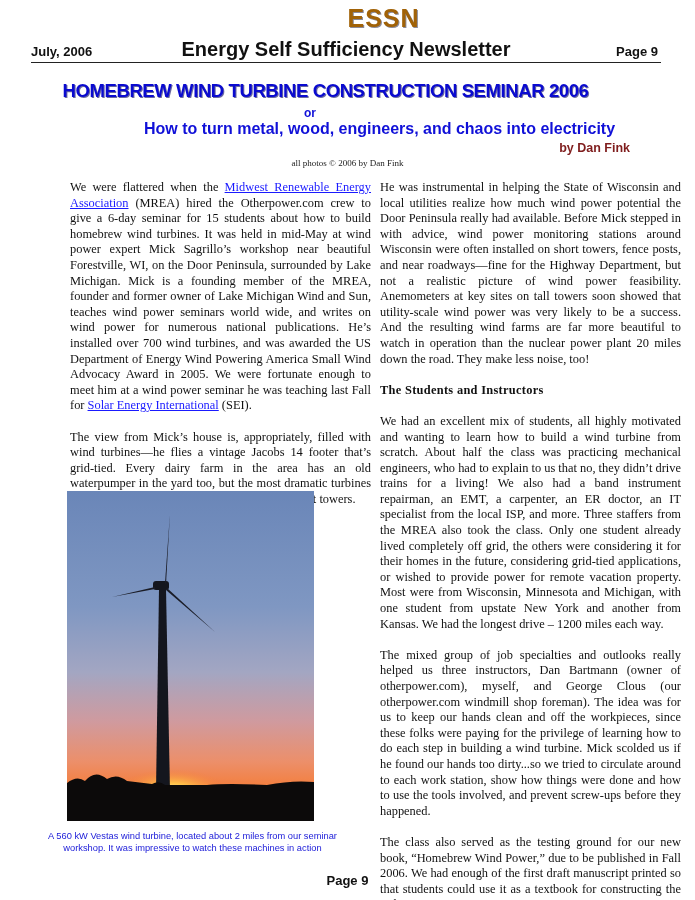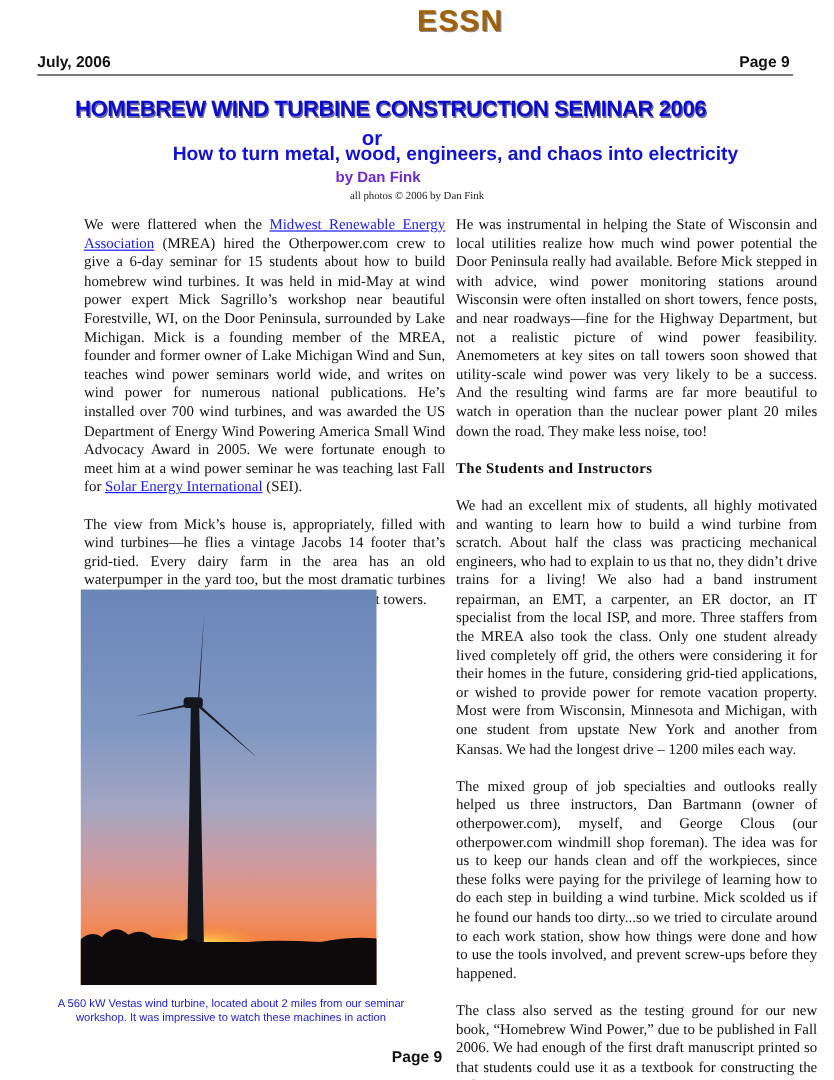--- a/index.html
+++ b/index.html
@@ -13,25 +13,25 @@
               border-bottom: 1.5px solid #222; font-family: "Liberation Sans", sans-serif; }
   .masthead .date { position: absolute; left: 0; bottom: 3px; font-size: 13px; font-weight: bold; }
   .masthead .title { position: absolute; left: 0; right: 0; bottom: 1px; text-align: center;
                      font-size: 20px; font-weight: bold; }
   .masthead .pg { position: absolute; right: 3px; bottom: 3px; font-size: 13px; font-weight: bold; }
 
   .headline { position: absolute; top: 80px; left: 0; width: 651px; text-align: center;
               font-family: "Liberation Sans", sans-serif; font-weight: bold; font-size: 18.5px;
               color: #0a0ad0; letter-spacing: -0.4px; text-shadow: 1px 1px 0 #6a6aa0; }
   .or { position: absolute; top: 106px; left: 0; width: 620px; text-align: center;
-        font-family: "Liberation Sans", sans-serif; font-weight: bold; font-size: 17px; color: #1010d8; }
+        font-family: "Liberation Sans", sans-serif; font-weight: bold; font-size: 12px; color: #1010d8; }
   .subhead { position: absolute; top: 120px; left: 0; width: 695px; text-align: center;
              font-family: "Liberation Sans", sans-serif; font-weight: bold; font-size: 16px; color: #1010d8; padding-left: 32px; }
-  .byline { position: absolute; top: 141px; left: 0; width: 630px; text-align: center;
-            font-family: "Liberation Sans", sans-serif; font-weight: bold; font-size: 12.5px; color: #6d28d9; }
+  .byline { position: absolute; top: 141px; left: 0; width: 630px; text-align: right;
+            font-family: "Liberation Sans", sans-serif; font-weight: bold; font-size: 12.5px; color: #7f1d1d; }
   .credit { position: absolute; top: 158px; left: 0; width: 695px; text-align: center;
             font-family: "Liberation Serif", serif; font-size: 9px; color: #222; }
 
   .col { position: absolute; width: 301px; font-size: 12.4px; line-height: 15.6px; text-align: justify; margin-left: 28px; }
   .col p { margin: 0 0 15.6px 0; }
   .col1 { left: 42px; top: 180px; }
   .col2 { left: 352px; top: 180px; }
   a.lnk { color: #1a1aff; text-decoration: underline; }
   .sect { font-weight: bold; letter-spacing: 0.3px; margin: 0; }
 
@@ -43,20 +43,21 @@
   .footer { position: absolute; top: 873px; left: 0; width: 695px; text-align: center;
             font-family: "Liberation Sans", sans-serif; font-weight: bold; font-size: 13px; }
 </style>
 </head>
 <body>
 
 <div class="logo">ESSN</div>
 
 <div class="masthead">
   <span class="date">July, 2006</span>
+  <span class="title">Energy Self Sufficiency Newsletter</span>
   <span class="pg">Page 9</span>
 </div>
 
 <div class="headline">HOMEBREW WIND TURBINE CONSTRUCTION SEMINAR 2006</div>
 <div class="or">or</div>
 <div class="subhead">How to turn metal, wood, engineers, and chaos into electricity</div>
 <div class="byline">by Dan Fink</div>
 <div class="credit">all photos © 2006 by Dan Fink</div>
 
 <div class="col col1">

